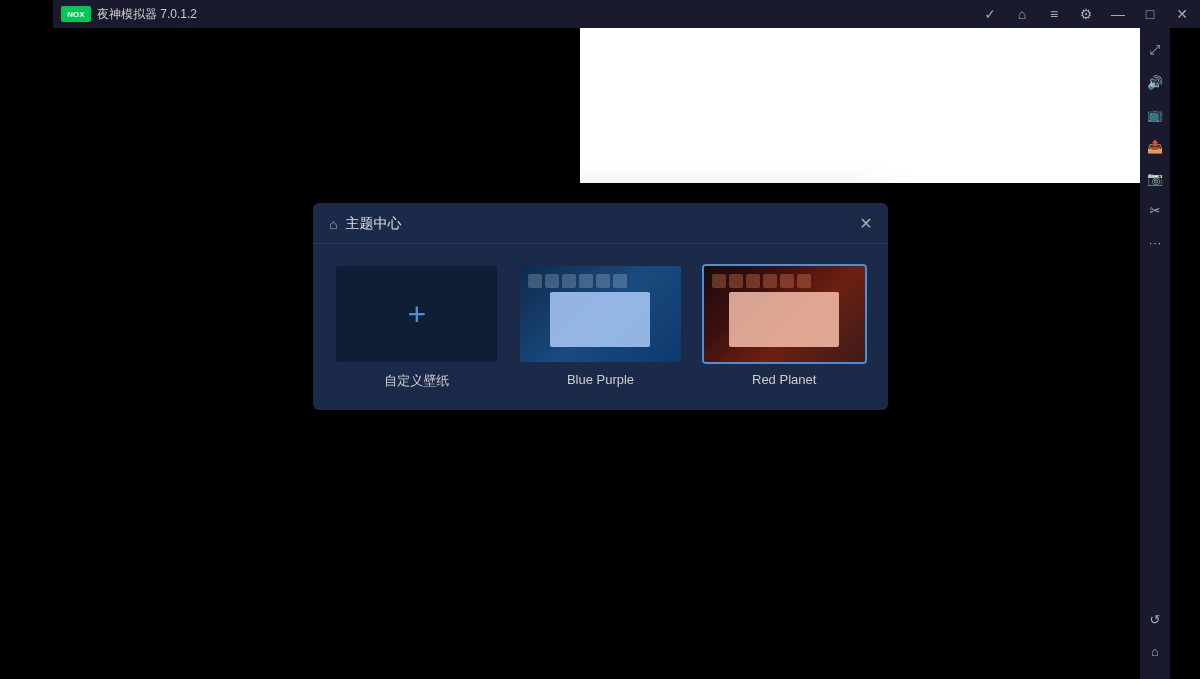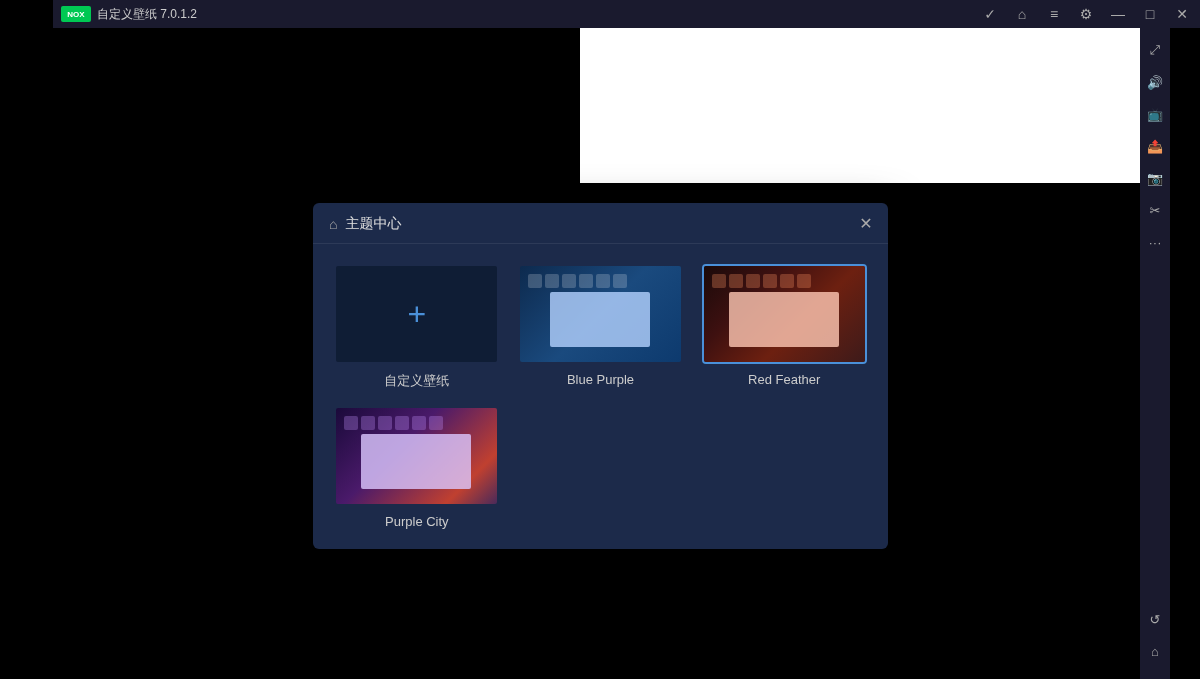--- a/index.html
+++ b/index.html
@@ -260,21 +260,21 @@
       background: rgba(255,255,255,0.2);
       border-radius: 2px;
     }
   </style>
 </head>
 <body>
 
 <div class="titlebar">
   <div class="titlebar-logo">
     <div class="nox-logo">NOX</div>
-    <span class="titlebar-title">自定义壁纸 7.0.1.2</span>
+    <span class="titlebar-title">夜神模拟器 7.0.1.2</span>
   </div>
   <div class="titlebar-controls">
     <div class="titlebar-icon">✓</div>
     <div class="titlebar-icon">⌂</div>
     <div class="titlebar-icon">≡</div>
     <div class="titlebar-icon">⚙</div>
     <div class="titlebar-icon">—</div>
     <div class="titlebar-icon">□</div>
     <div class="titlebar-icon titlebar-close">✕</div>
   </div>
@@ -341,36 +341,20 @@
               <div class="ui-dot" style="background:rgba(255,150,100,0.3);"></div>
               <div class="ui-dot" style="background:rgba(255,150,100,0.3);"></div>
               <div class="ui-dot" style="background:rgba(255,150,100,0.3);"></div>
               <div class="ui-dot" style="background:rgba(255,150,100,0.3);"></div>
               <div class="ui-dot" style="background:rgba(255,150,100,0.3);"></div>
               <div class="ui-dot" style="background:rgba(255,150,100,0.3);"></div>
             </div>
             <div class="ui-dialog-mock-sm" style="background:rgba(255,200,180,0.8);"></div>
           </div>
         </div>
-        <span class="theme-label">Red Feather</span>
+        <span class="theme-label">Red Planet</span>
       </div>
 
-      <div class="theme-item">
-        <div class="theme-thumb">
-          <div class="thumb-purple-city">
-            <div class="ui-grid-dots">
-              <div class="ui-dot" style="background:rgba(200,150,255,0.3);"></div>
-              <div class="ui-dot" style="background:rgba(200,150,255,0.3);"></div>
-              <div class="ui-dot" style="background:rgba(200,150,255,0.3);"></div>
-              <div class="ui-dot" style="background:rgba(200,150,255,0.3);"></div>
-              <div class="ui-dot" style="background:rgba(200,150,255,0.3);"></div>
-              <div class="ui-dot" style="background:rgba(200,150,255,0.3);"></div>
-            </div>
-            <div class="ui-dialog-mock-sm" style="background:rgba(220,200,255,0.8);"></div>
-          </div>
-        </div>
-        <span class="theme-label">Purple City</span>
-      </div>
 
     </div>
   </div>
 
 </div>
 
 </body></html>

